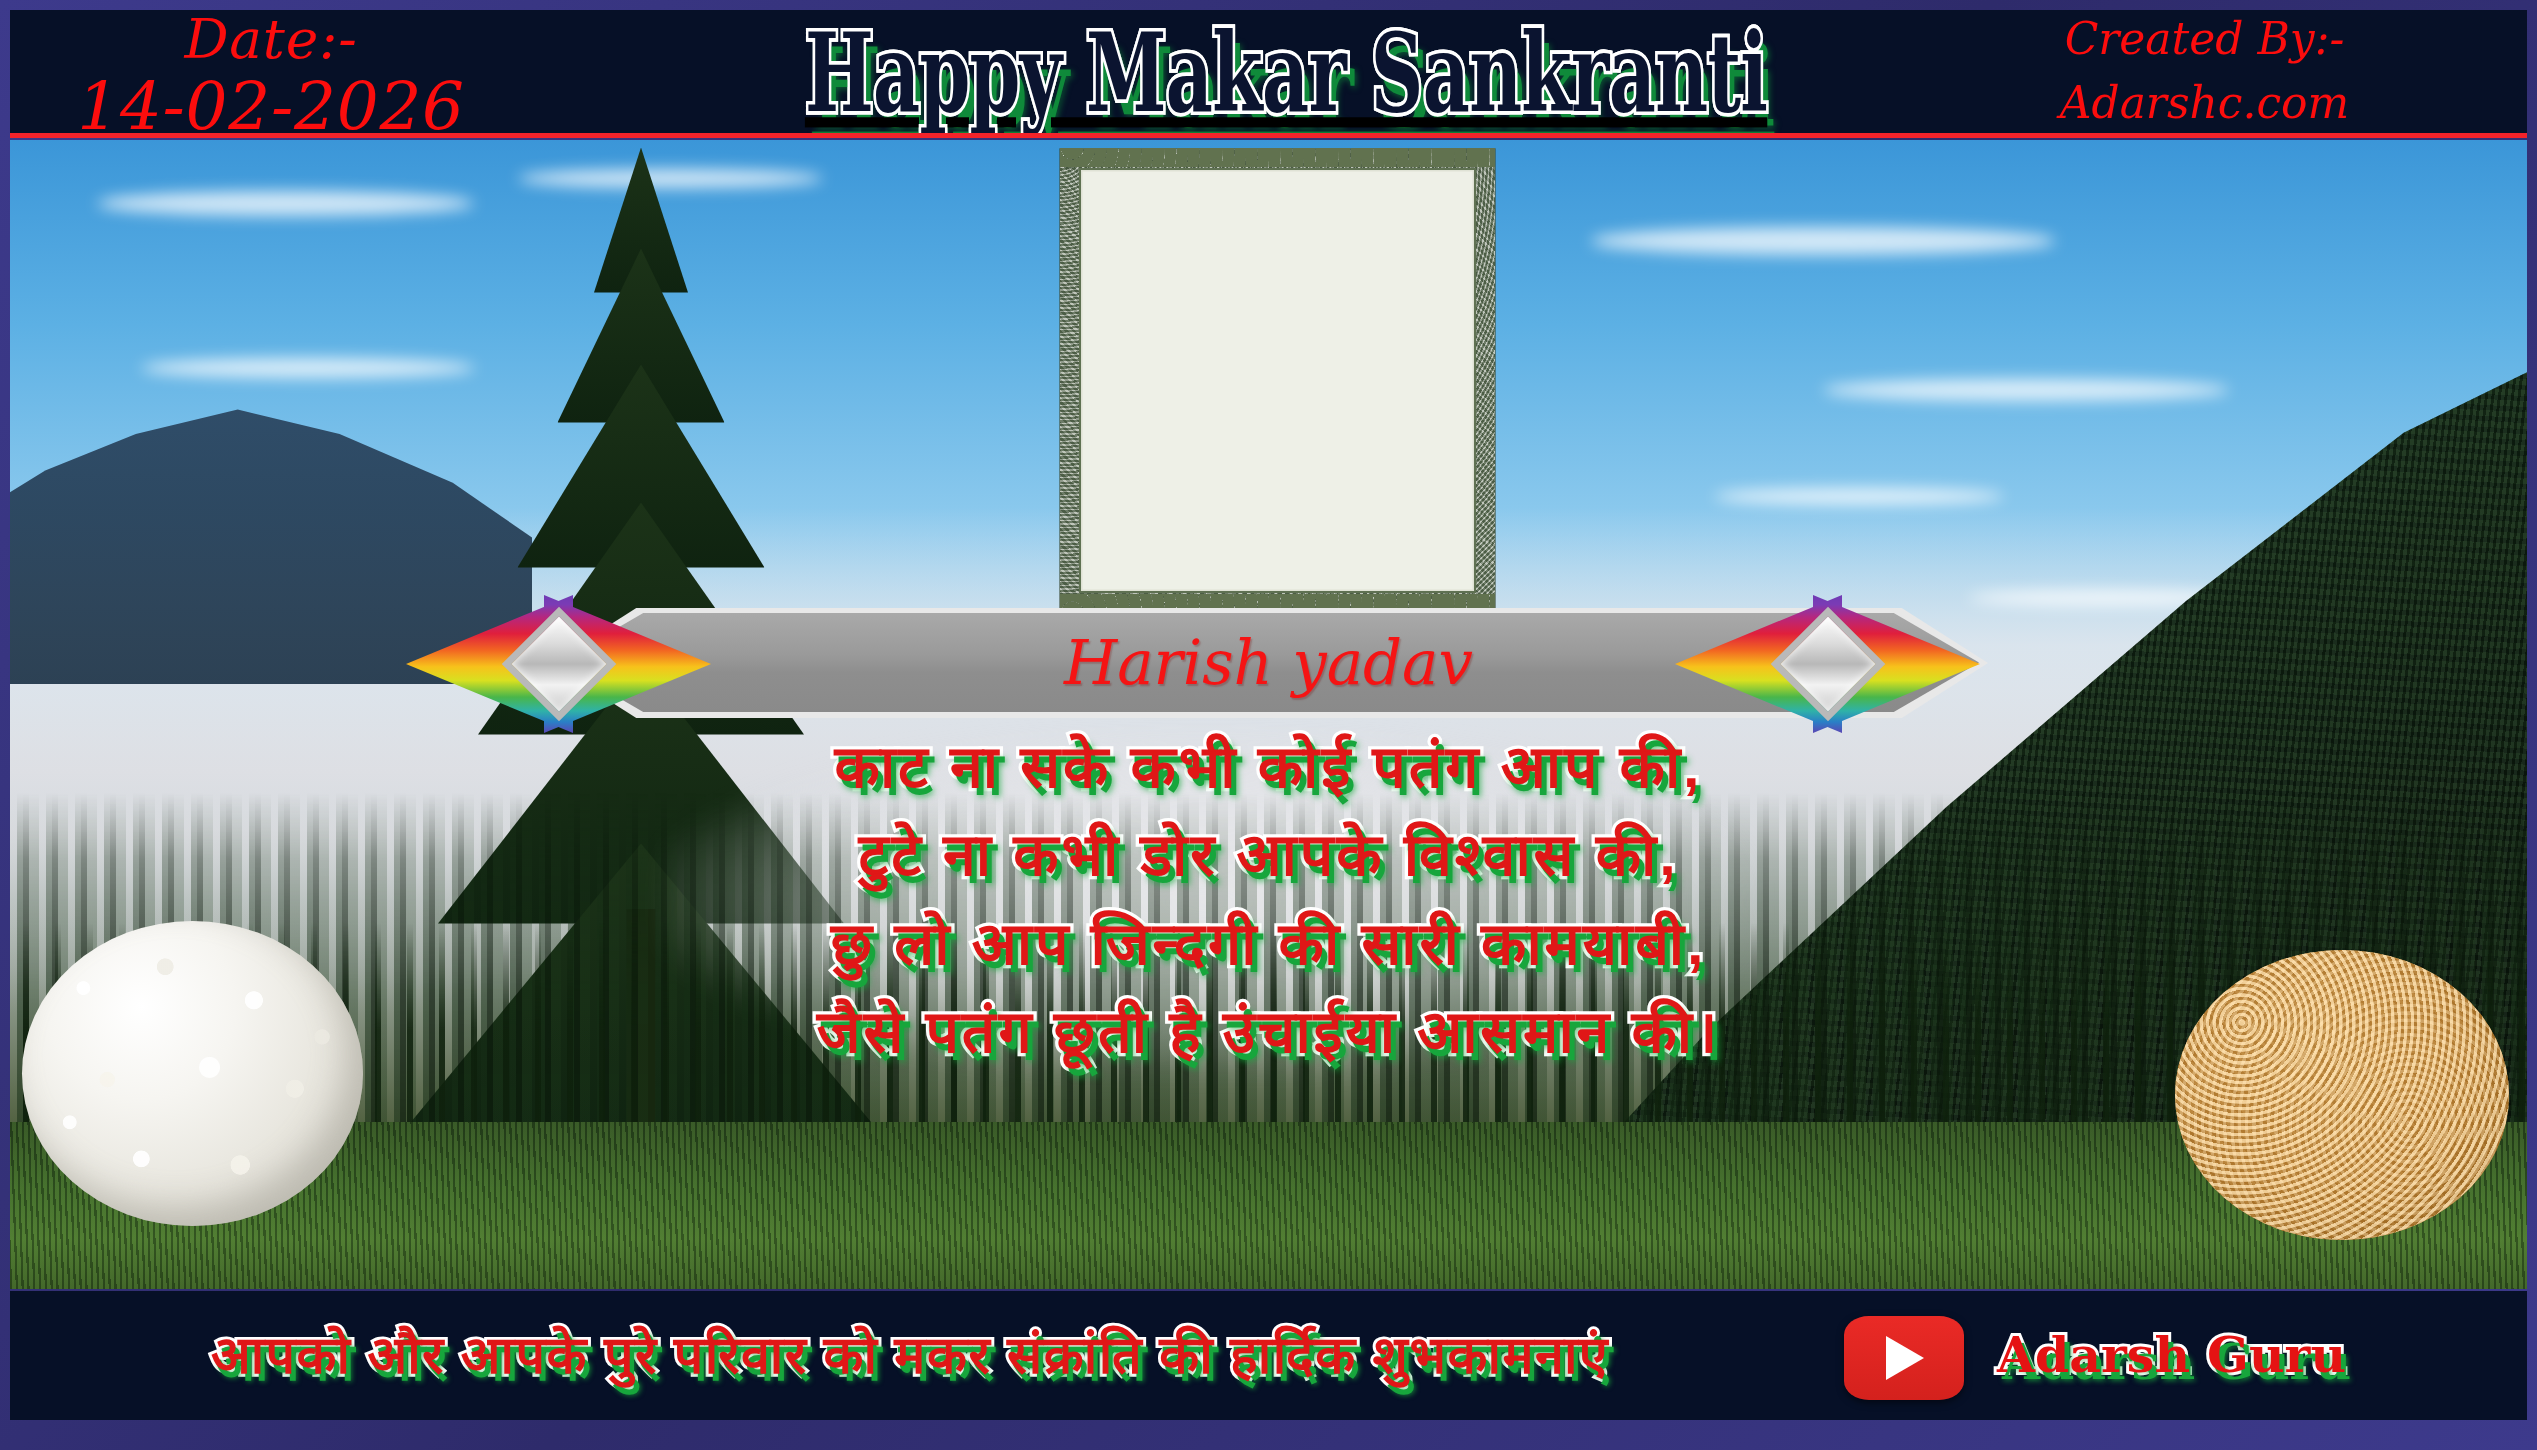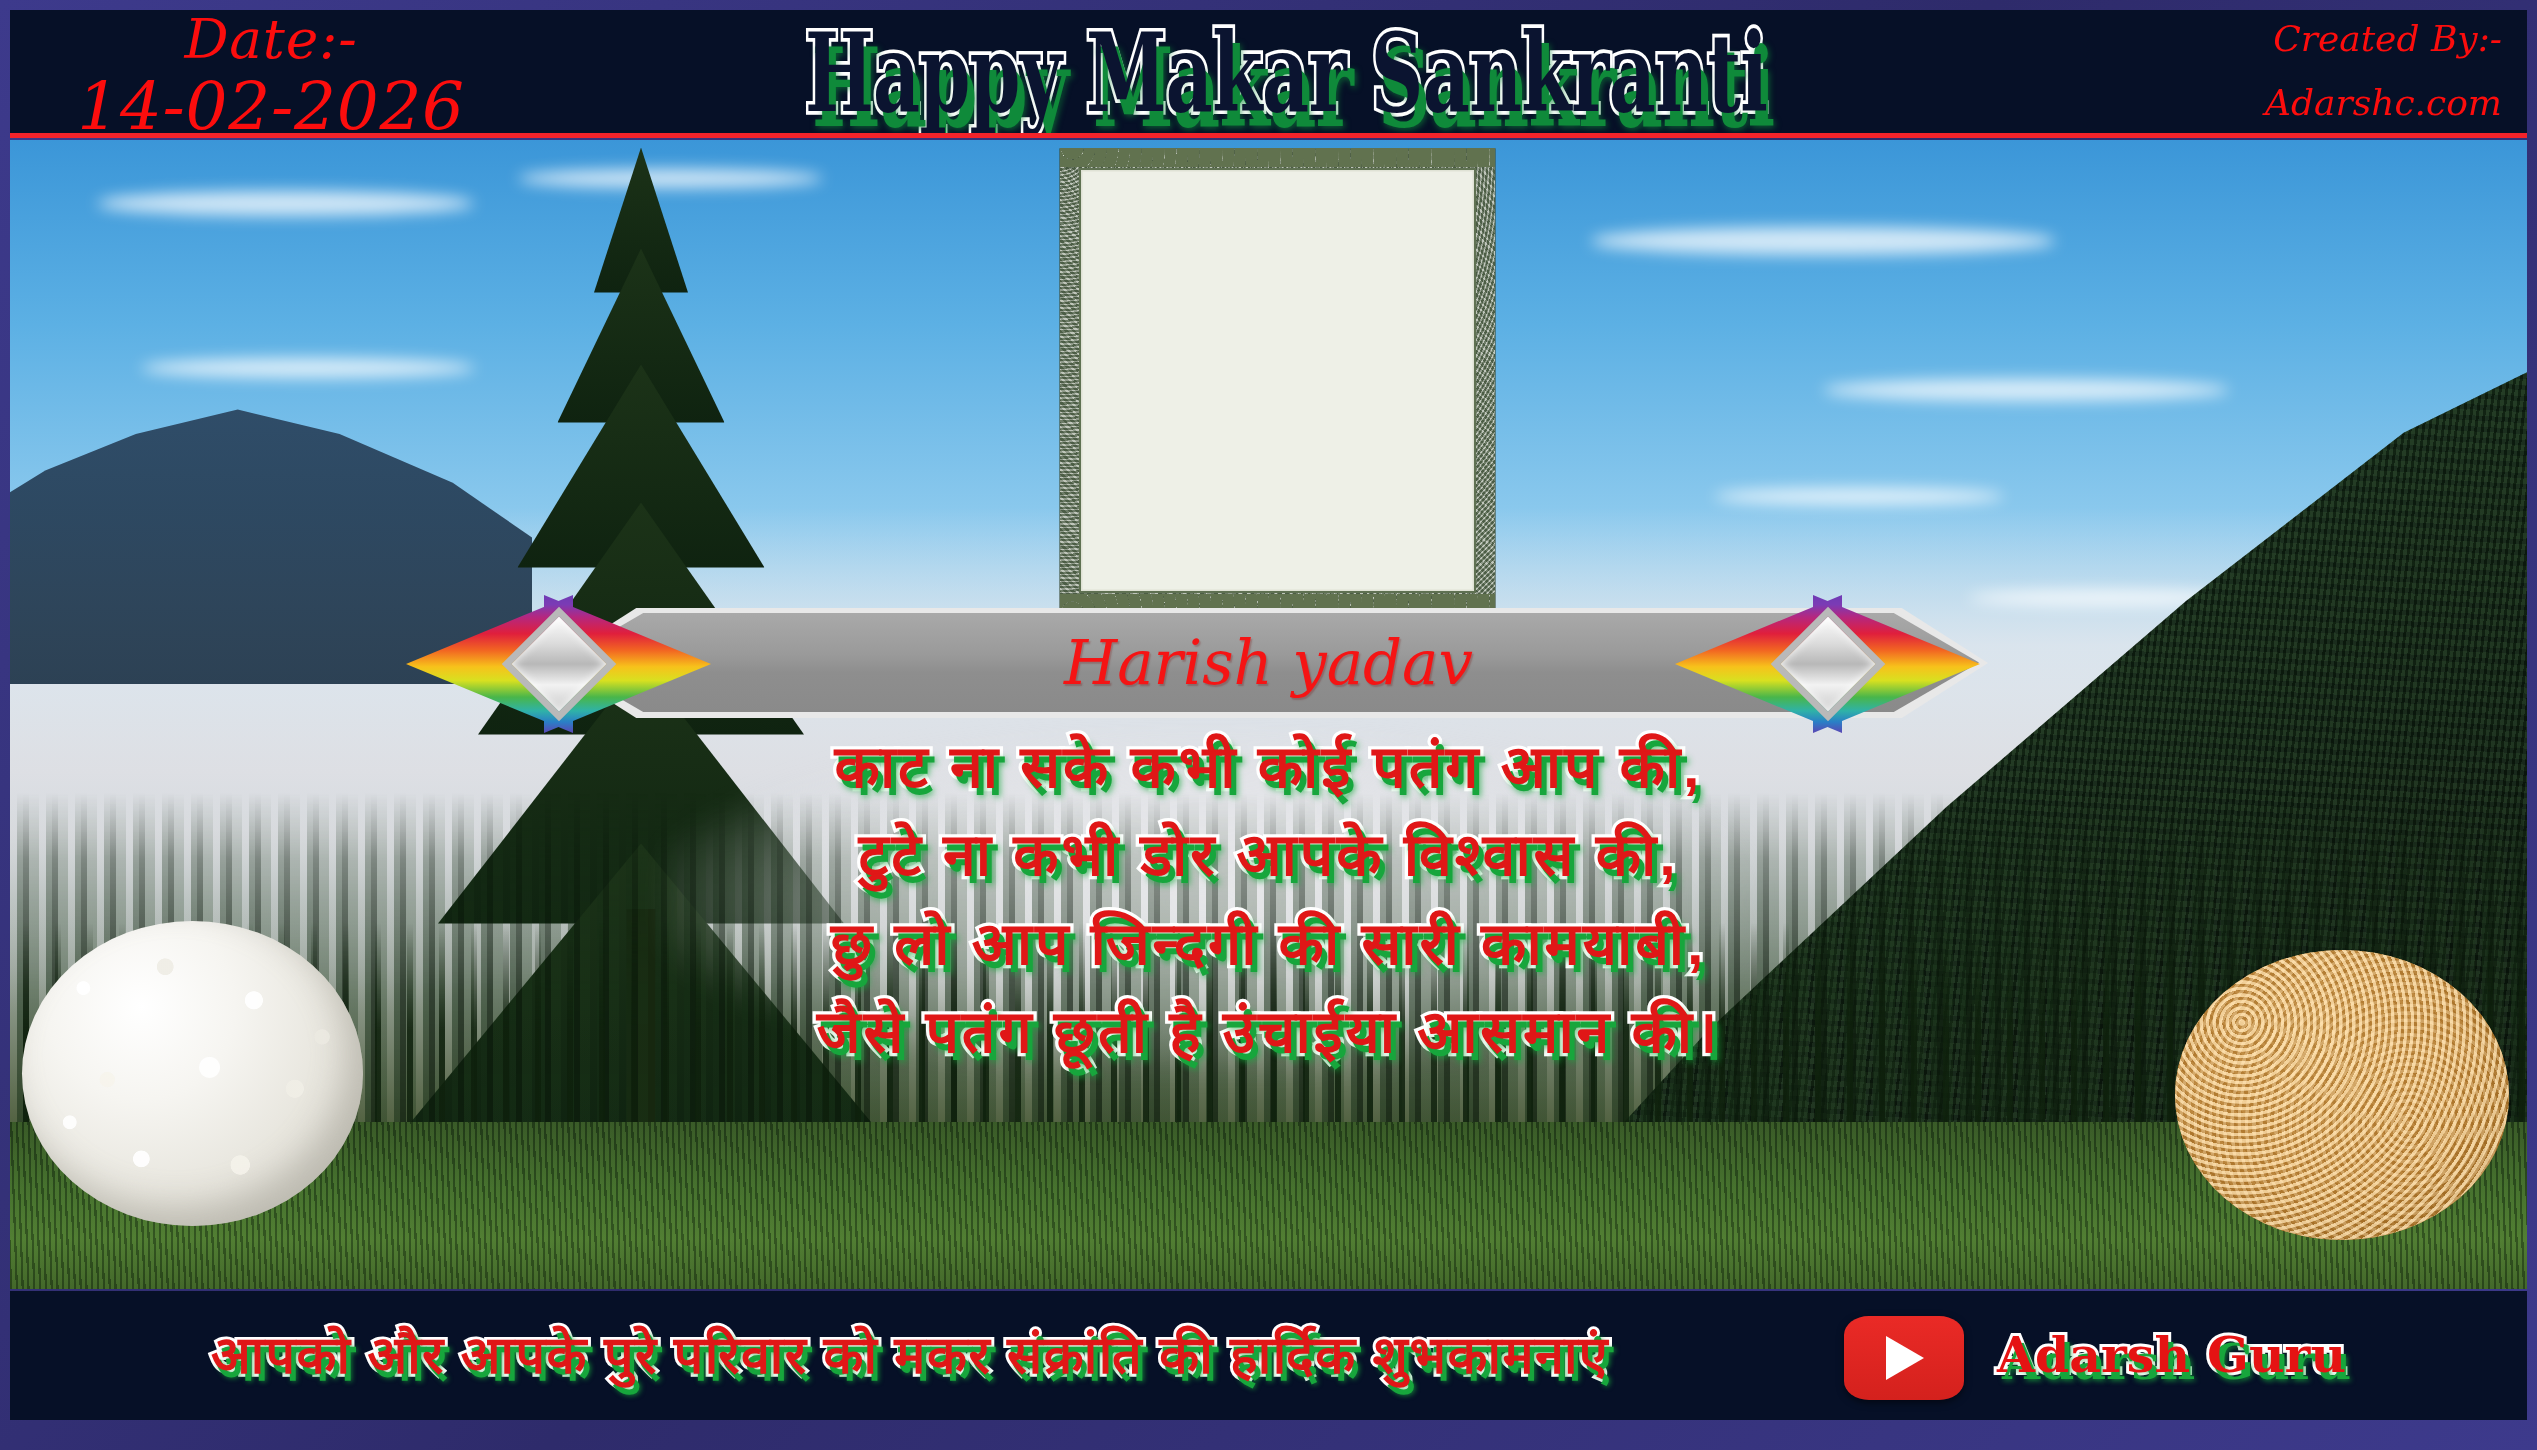--- a/index.html
+++ b/index.html
@@ -32,44 +32,44 @@
     font-size:55px;line-height:67px;
     font-family:"DejaVu Serif", serif;
     font-style:italic;font-weight:400;
     letter-spacing:0.7px;
     white-space:nowrap;
   }
   .hdr-date .l2{font-size:66px;}
 
   .hdr-title{
     position:absolute;left:711px;top:0px;width:1131px;height:128px;
-    display:flex;align-items:center;justify-content:center;
+    display:flex;align-items:center;justify-content:center;text-decoration:underline;
   }
   .hdr-title span{
     font-family:"DejaVu Serif", serif;
     font-weight:bold;
     font-size:75px;
     line-height:81px;
     color:#0b1430;
     letter-spacing:-0.7px;
     white-space:nowrap;
     -webkit-text-stroke:5px #ffffff;
     paint-order:stroke fill;
     text-shadow:
       7.3px 10px 0 #0f8a3a,
       8.7px 11.6px 5.8px rgba(15,138,58,.65);
     transform:scaleY(1.45) scaleX(.97);
   }
 
   .hdr-credit{
     position:absolute;right:25px;top:-2.9px;width:595px;
-    text-align:right;color:#fc0d0d;
+    text-align:center;color:#fc0d0d;
     font-family:"DejaVu Serif", serif;
     font-style:italic;
-    font-size:36px;line-height:64px;
+    font-size:44px;line-height:64px;
     white-space:nowrap;
   }
 
   
   .scene{
     position:absolute;left:10px;top:140px;width:2517px;height:1149px;
     overflow:hidden;
     background:
       
       linear-gradient(to bottom,

